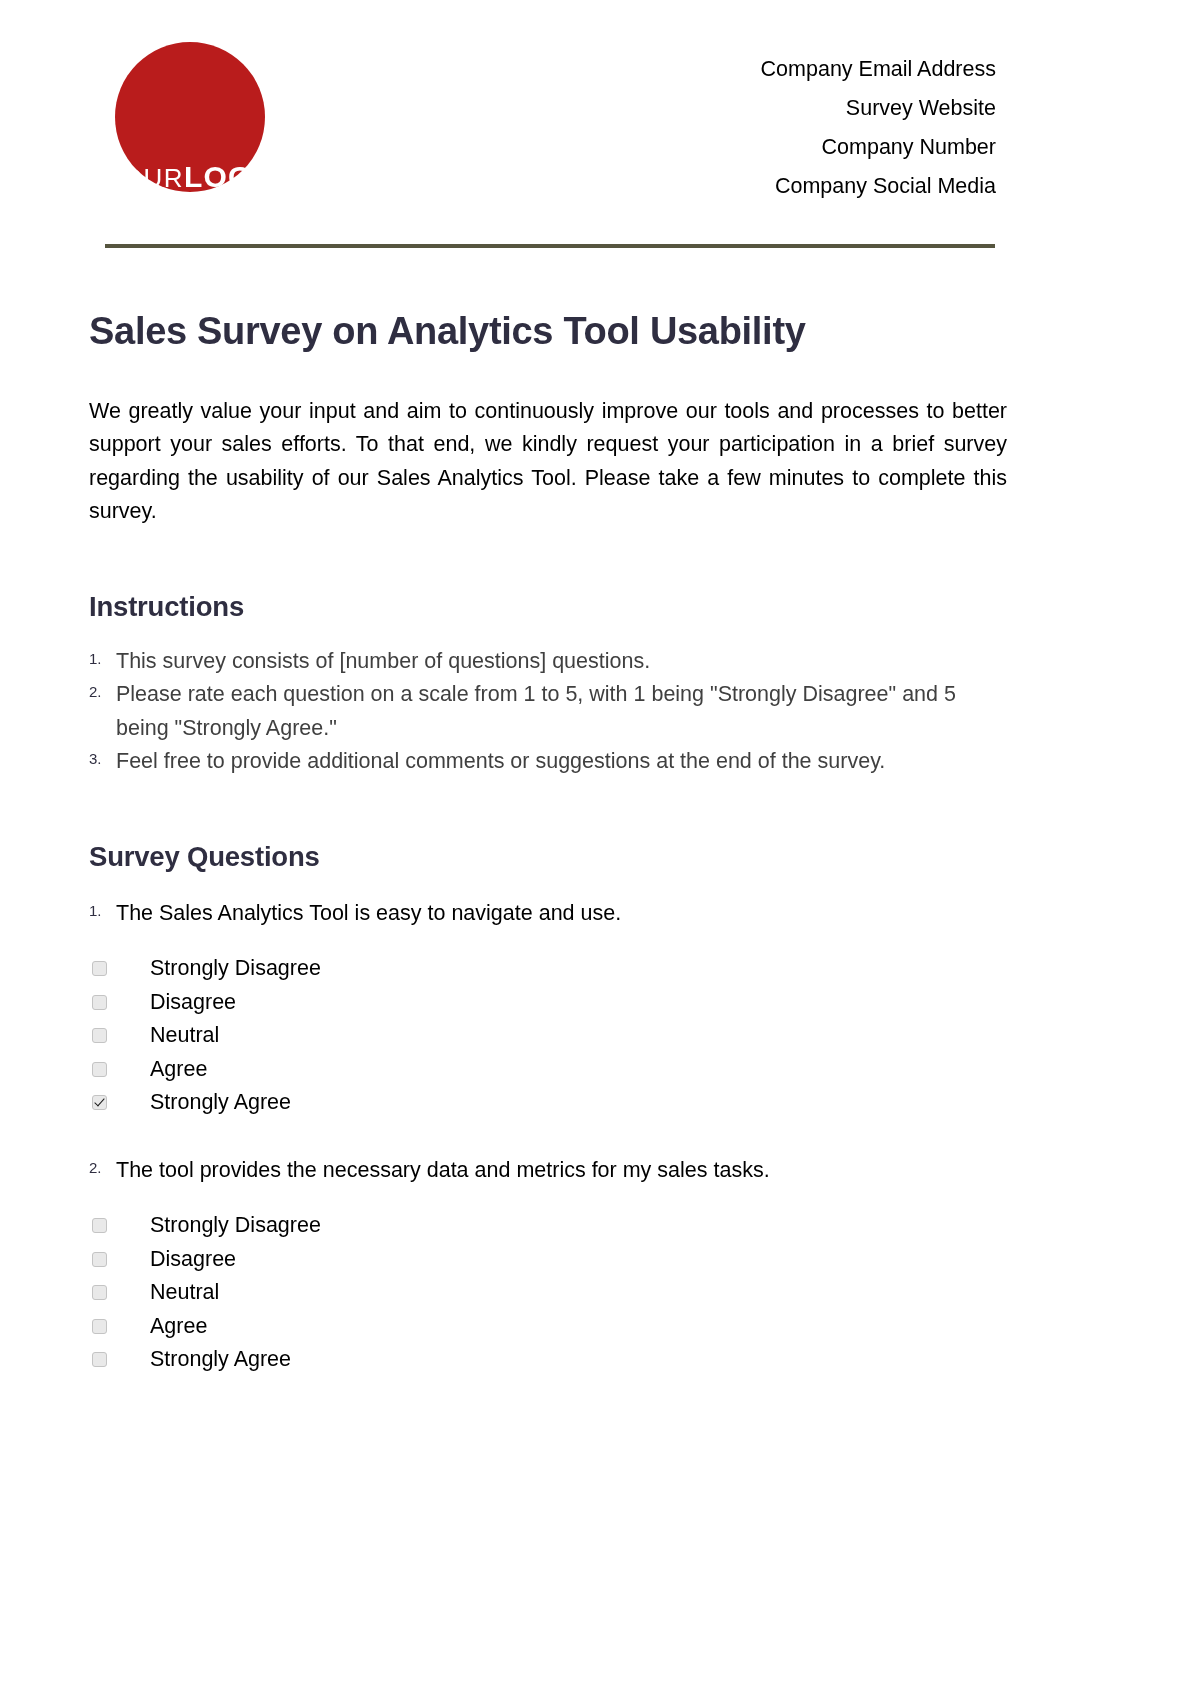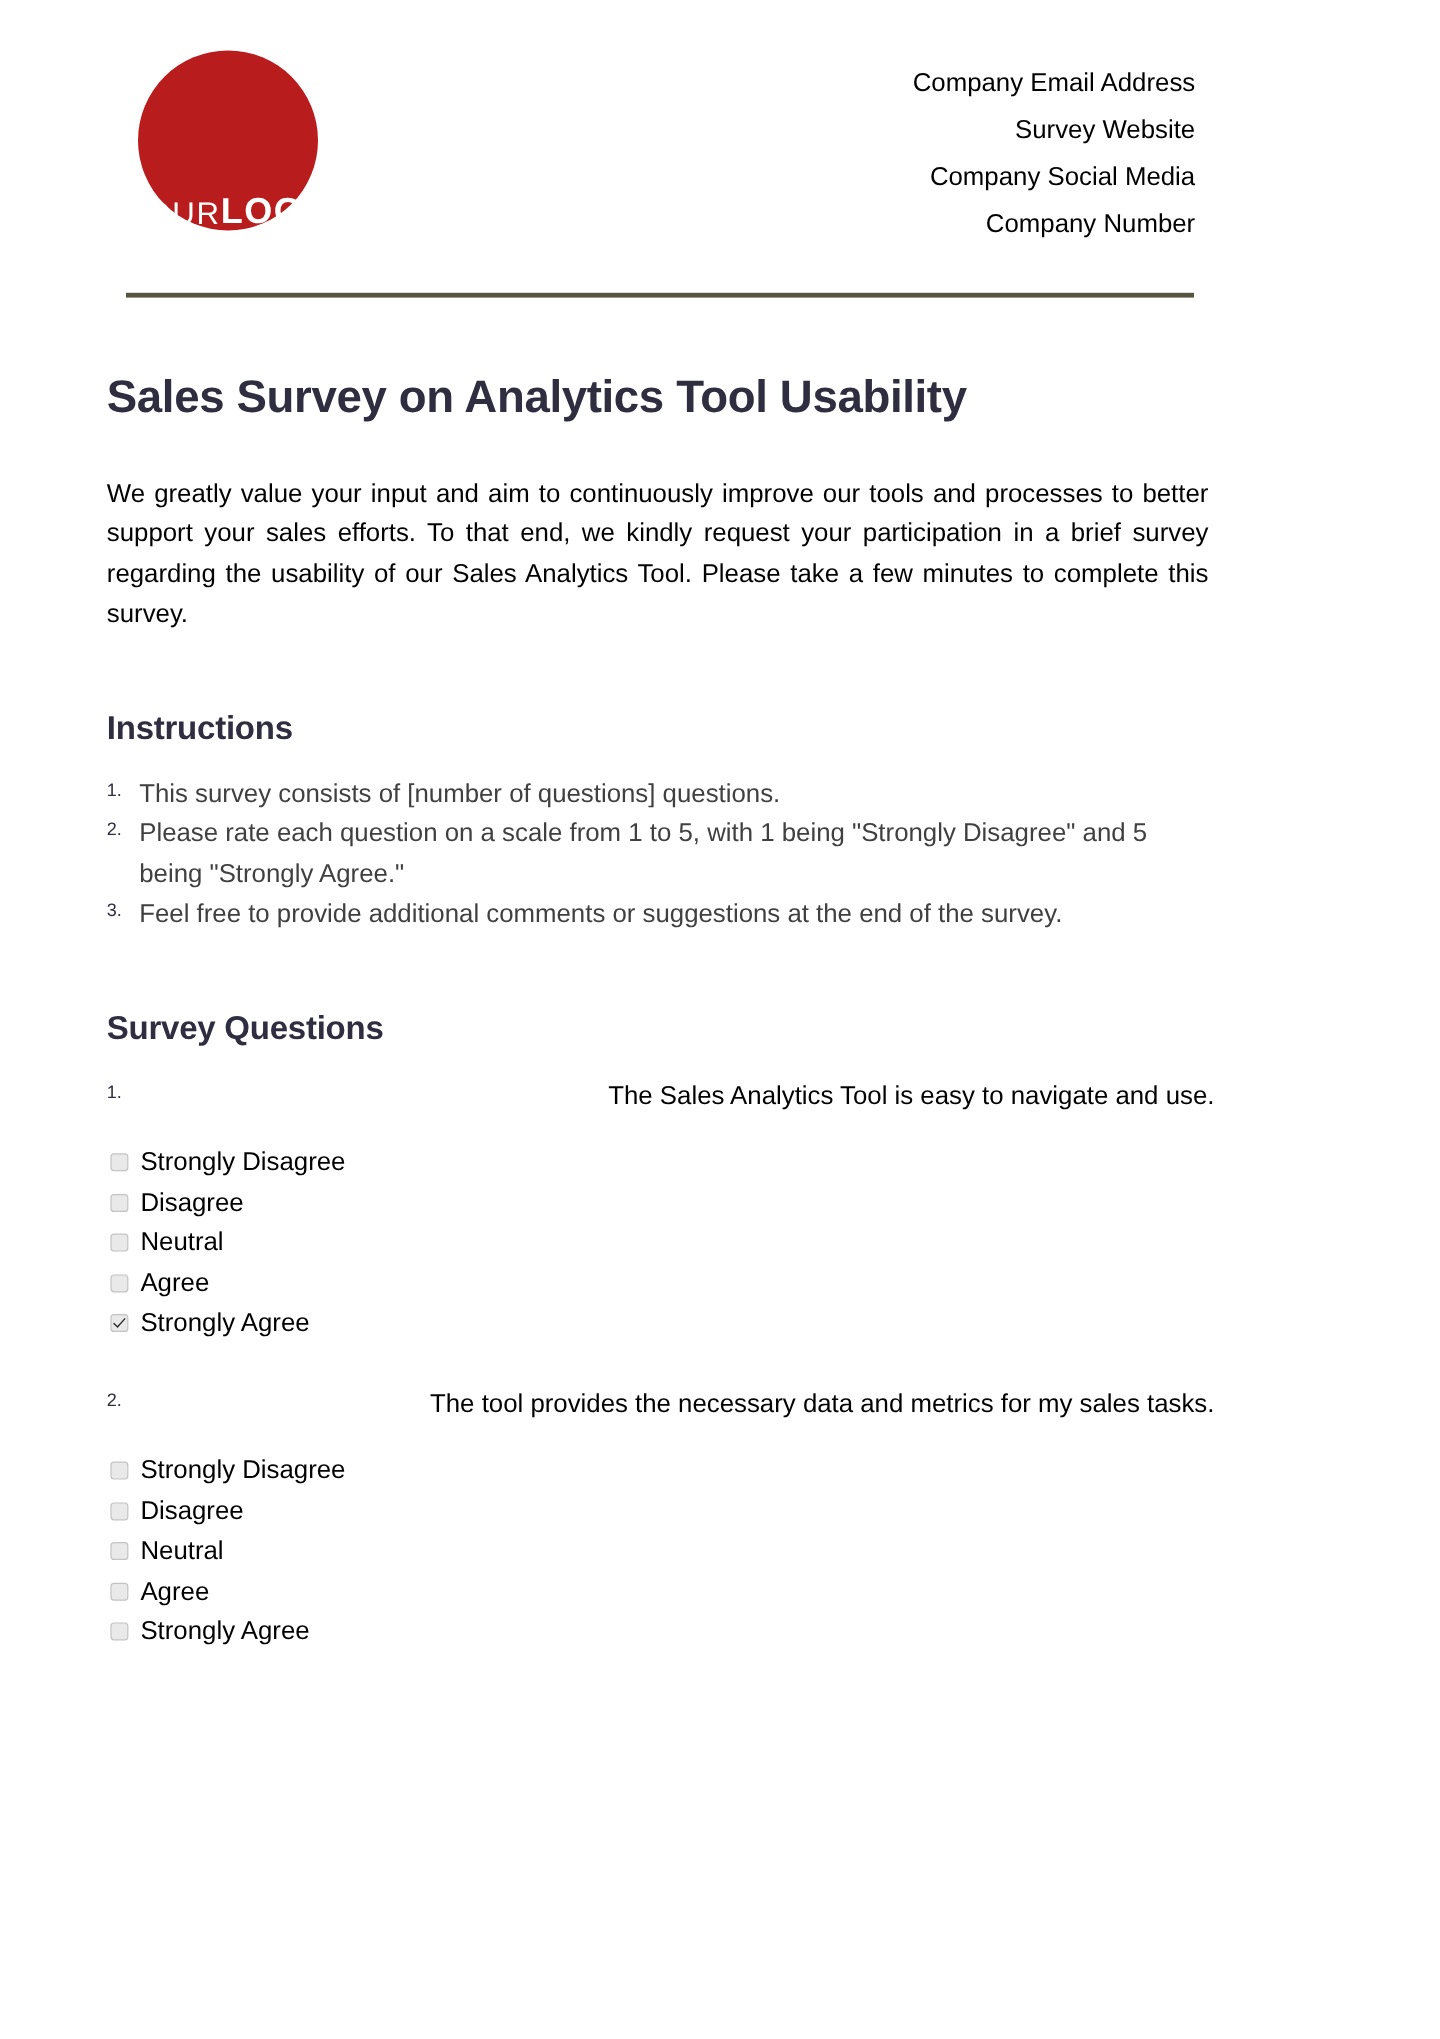--- a/index.html
+++ b/index.html
@@ -133,21 +133,20 @@
     color: #2f2e41;
     font-weight: 400;
   }
 
   
   ol.q-list {
     list-style: none;
     margin: 24px 0 0 0;
     padding: 0;
     counter-reset: q;
-    text-align: right;
   }
   ol.q-list > li.question {
     counter-increment: q;
     position: relative;
     padding-left: 27px;
     font-size: 21.5px;
     line-height: 33.5px;
     color: #000000;
   }
   ol.q-list > li.question::before {
@@ -162,20 +161,21 @@
   
   .options {
     margin: 0 0 0 0;
     padding: 0;
     list-style: none;
   }
   .option-row {
     display: flex;
     align-items: center;
     height: 33.5px;
+    gap: 33px;
   }
   .checkbox {
     width: 15px;
     height: 15px;
     border: 1px solid #c4c4c4;
     border-radius: 3px;
     background: #e9e9e9;
     box-sizing: border-box;
     margin-right: 10px;
     margin-left: 3px;
@@ -208,22 +208,22 @@
 <div class="page">
 
   <div class="header">
     <div class="logo">
       <span class="logo-your">YOUR</span>
       <span class="logo-logo">LOGO</span>
     </div>
     <div class="contact">
       <div>Company Email Address</div>
       <div>Survey Website</div>
+      <div>Company Number</div>
       <div>Company Social Media</div>
-      <div>Company Number</div>
     </div>
   </div>
 
   <div class="divider"></div>
 
   <div class="content">
 
     <h1 class="doc-title">Sales Survey on Analytics Tool Usability</h1>
 
     <p class="intro">We greatly value your input and aim to continuously improve our tools and processes to better support your sales efforts. To that end, we kindly request your participation in a brief survey regarding the usability of our Sales Analytics Tool. Please take a few minutes to complete this survey.</p>

